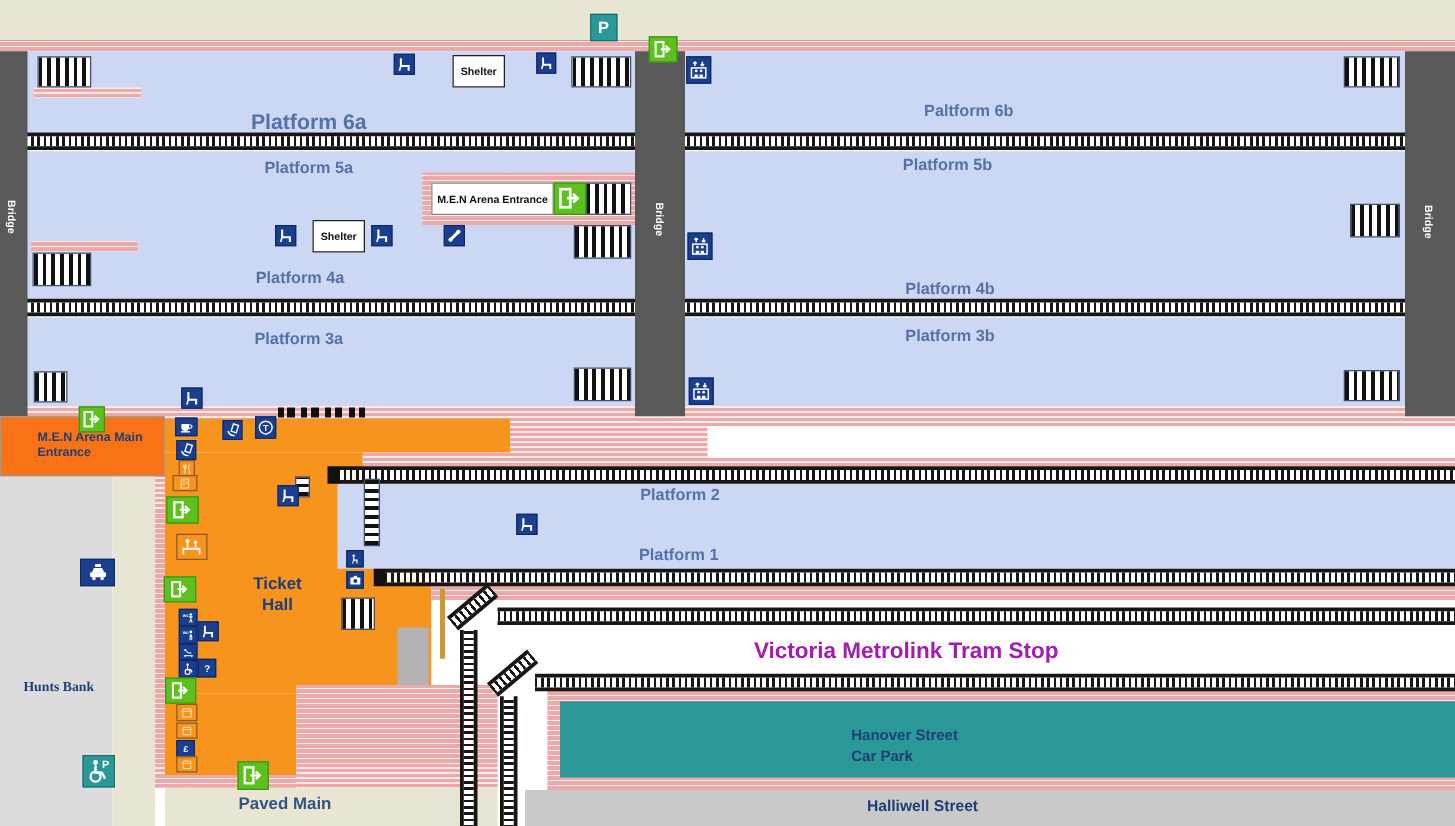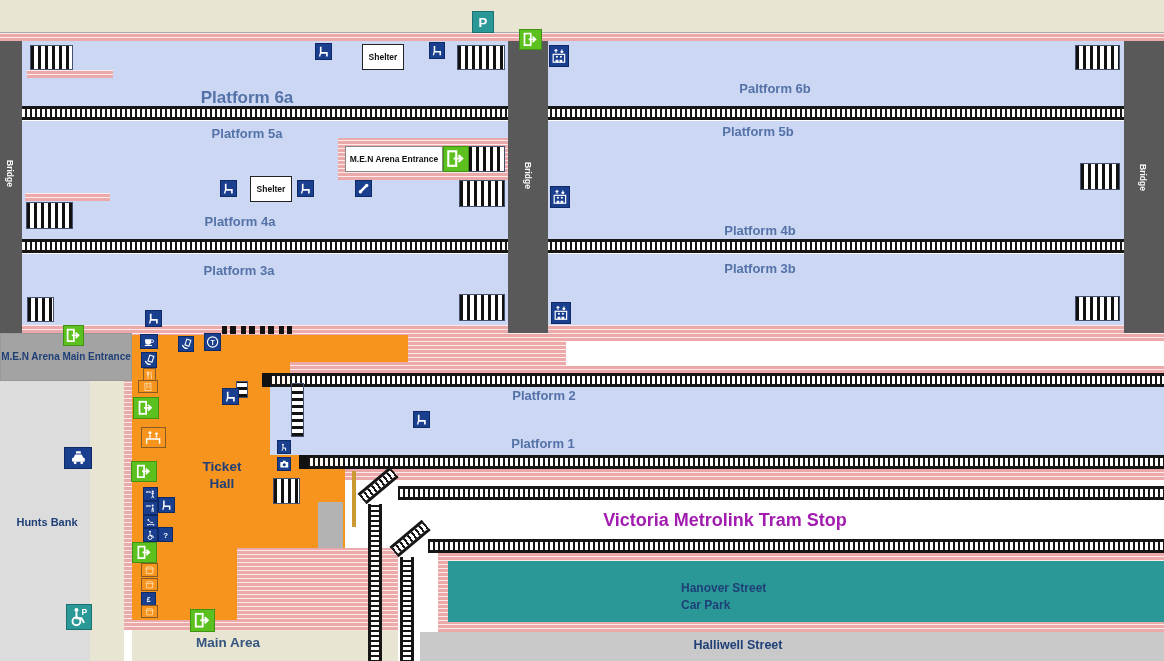--- a/index.html
+++ b/index.html
@@ -86,39 +86,39 @@
     <div class="stairs stairs-h" style="left: 236px; top: 381px; width: 12px; height: 17px;"></div>
     <div class="blackbit" style="left: 262px; top: 373px; width: 9px; height: 14px;"></div>
     <div class="blackbit" style="left: 299px; top: 455px; width: 9px; height: 14px;"></div>
     <div class="cycle" style="left: 222px; top: 326px; width: 70px; height: 8px;"></div>
     <div class="bridge" style="left: 0px; top: 41px; width: 22px; height: 292px;"></div>
     <div class="bridge" style="left: 508px; top: 41px; width: 40px; height: 292px;"></div>
     <div class="bridge" style="left: 1124px; top: 41px; width: 40px; height: 292px;"></div>
     <div class="box" style="left: 362px; top: 44px; width: 42px; height: 26px; background: rgb(255, 255, 255); border: 1px solid rgb(34, 34, 34); font-size: 8.5px; color: rgb(17, 17, 17);">Shelter</div>
     <div class="box" style="left: 250px; top: 176px; width: 42px; height: 26px; background: rgb(255, 255, 255); border: 1px solid rgb(34, 34, 34); font-size: 8.5px; color: rgb(17, 17, 17);">Shelter</div>
     <div class="box" style="left: 345px; top: 146px; width: 98px; height: 26px; background: rgb(255, 255, 255); border: 1px solid rgb(136, 136, 136); font-size: 8.5px; color: rgb(17, 17, 17);">M.E.N Arena Entrance</div>
-    <div class="box" style="left: 0px; top: 333px; width: 132px; height: 48px; background: #a3a3a3; border: 1px solid rgb(153, 153, 153); font-size: 10px; color: rgb(31, 63, 119);">M.E.N Arena Main Entrance</div>
+    <div class="box" style="left: 0px; top: 333px; width: 132px; height: 48px; background: #f97316; border: 1px solid rgb(153, 153, 153); font-size: 10px; color: rgb(31, 63, 119); padding-left: 29px;">M.E.N Arena Main Entrance</div>
     <div class="lbl" style="left: 247px; top: 87px; font-size: 17px; color: rgb(84, 114, 168); transform: translateX(-50%); text-align: center;">Platform 6a</div>
     <div class="lbl" style="left: 775px; top: 81px; font-size: 13px; color: rgb(84, 114, 168); transform: translateX(-50%); text-align: center;">Paltform 6b</div>
     <div class="lbl" style="left: 247px; top: 126px; font-size: 13px; color: rgb(84, 114, 168); transform: translateX(-50%); text-align: center;">Platform 5a</div>
     <div class="lbl" style="left: 758px; top: 124px; font-size: 13px; color: rgb(84, 114, 168); transform: translateX(-50%); ">Platform 5b</div>
     <div class="lbl" style="left: 240px; top: 214px; font-size: 13px; color: rgb(84, 114, 168); transform: translateX(-50%); text-align: center;">Platform 4a</div>
     <div class="lbl" style="left: 760px; top: 223px; font-size: 13px; color: rgb(84, 114, 168); transform: translateX(-50%); text-align: center;">Platform 4b</div>
     <div class="lbl" style="left: 239px; top: 263px; font-size: 13px; color: rgb(84, 114, 168); transform: translateX(-50%); text-align: center;">Platform 3a</div>
     <div class="lbl" style="left: 760px; top: 261px; font-size: 13px; color: rgb(84, 114, 168); transform: translateX(-50%); text-align: center;">Platform 3b</div>
     <div class="lbl" style="left: 544px; top: 388px; font-size: 13px; color: rgb(84, 114, 168); transform: translateX(-50%); text-align: center;">Platform 2</div>
     <div class="lbl" style="left: 543px; top: 436px; font-size: 13px; color: rgb(84, 114, 168); transform: translateX(-50%); text-align: center;">Platform 1</div>
     <div class="lbl" style="left: 725px; top: 509px; font-size: 18px; color: #a21caf; transform: translateX(-50%); ">Victoria Metrolink Tram Stop</div>
     <div class="lbl" style="left: 681px; top: 581px; font-size: 12px; color: rgb(31, 63, 119);">Hanover Street</div>
     <div class="lbl" style="left: 681px; top: 598px; font-size: 12px; color: rgb(31, 63, 119);">Car Park</div>
     <div class="lbl" style="left: 738px; top: 638px; font-size: 12.5px; color: rgb(31, 63, 119); transform: translateX(-50%); text-align: center;">Halliwell Street</div>
-    <div class="lbl" style="left: 47px; top: 516px; font-size: 11px; color: rgb(31, 63, 119); transform: translateX(-50%); text-align: center;">Hunts Bank</div>
+    <div class="lbl" style="left: 47px; top: 544px; font-size: 11px; color: rgb(31, 63, 119); transform: translateX(-50%); text-align: center; font-family: Liberation Serif, serif;">Hunts Bank</div>
     <div class="lbl" style="left: 222px; top: 459px; font-size: 13.5px; color: rgb(31, 63, 119); transform: translateX(-50%); text-align: center;">Ticket
 Hall</div>
-    <div class="lbl" style="left: 228px; top: 635px; font-size: 13.5px; color: rgb(51, 85, 127); transform: translateX(-50%); text-align: center;">Main Area</div>
+    <div class="lbl" style="left: 228px; top: 635px; font-size: 13.5px; color: rgb(51, 85, 127); transform: translateX(-50%); text-align: center;">Paved Main</div>
     <div class="lbl rot" style="left: 4px; top: 160px; font-size: 8.5px; color: rgb(255, 255, 255);">Bridge</div>
     <div class="lbl rot" style="left: 522px; top: 162px; font-size: 8.5px; color: rgb(255, 255, 255);">Bridge</div>
     <div class="lbl rot" style="left: 1137px; top: 164px; font-size: 8.5px; color: rgb(255, 255, 255);">Bridge</div>
     <div class="icon" style="left: 472px; top: 11px; width: 22px; height: 22px; background: rgb(43, 152, 152); border: 1px solid rgb(28, 112, 112);">
       <svg viewBox="0 0 16 16">
         <text x="8" y="12.5" text-anchor="middle" font-size="12" font-weight="bold" fill="#fff">P</text>
       </svg>
     </div>
     <div class="icon" style="left: 519px; top: 29px; width: 23px; height: 21px; background: rgb(92, 192, 30); border: 1px solid rgb(63, 146, 18);">
       <svg viewBox="0 0 16 16">

